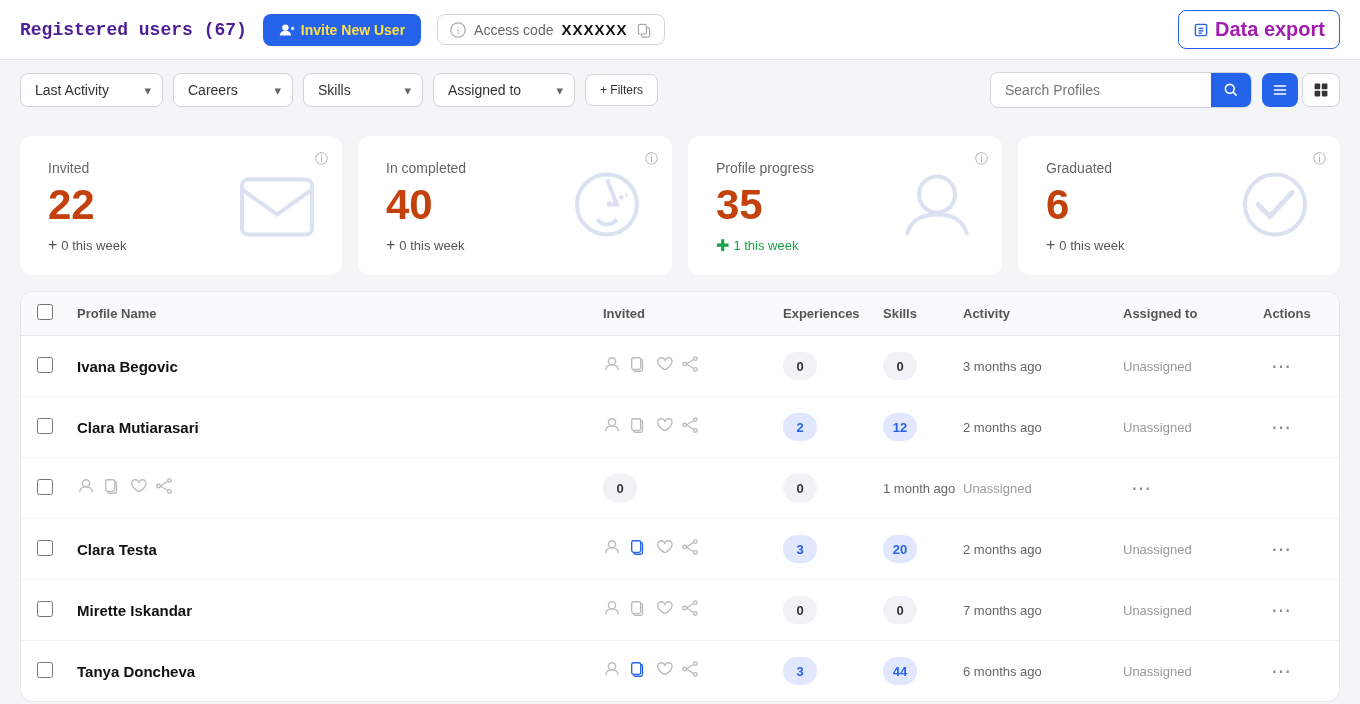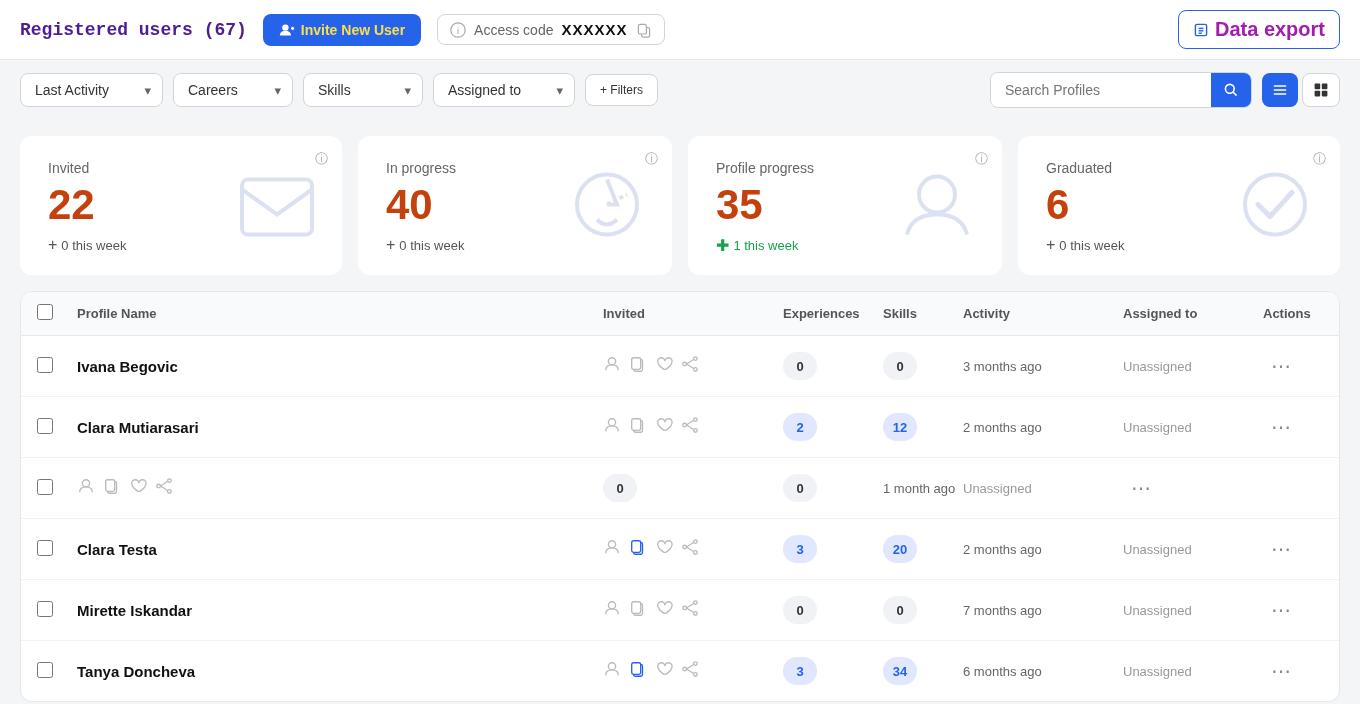--- a/index.html
+++ b/index.html
@@ -205,21 +205,21 @@
         <span style="font-size:16px;">+</span>
         <span>0 this week</span>
       </div>
       <div class="stat-icon"><svg width="90" height="90" viewBox="0 0 90 90" fill="none">
           <rect x="10" y="20" width="70" height="55" rx="6" stroke="#1e40af" stroke-width="4"></rect>
           <polyline points="10,30 45,55 80,30" stroke="#1e40af" stroke-width="4" fill="none"></polyline>
         </svg></div>
     </div>
     <div class="stat-card">
       <div class="stat-info">ⓘ</div>
-      <div class="stat-label">In progress</div>
+      <div class="stat-label">In completed</div>
       <div class="stat-number">40</div>
       <div class="stat-week ">
         <span style="font-size:16px;">+</span>
         <span>0 this week</span>
       </div>
       <div class="stat-icon"><svg width="90" height="90" viewBox="0 0 90 90" fill="none">
           <circle cx="45" cy="45" r="30" stroke="#1e40af" stroke-width="4"></circle>
           <polyline points="45,20 55,45 45,45" stroke="#1e40af" stroke-width="4" fill="none"></polyline>
           <path d="M35 60 Q45 70 55 60" stroke="#1e40af" stroke-width="4" fill="none"></path>
           <line x1="45" y1="45" x2="65" y2="35" stroke="#1e40af" stroke-width="4" stroke-dasharray="4 3"></line>
@@ -474,19 +474,19 @@
           <svg width="18" height="18" viewBox="0 0 20 20" fill="none" stroke="#bbb" stroke-width="1.5">
               <circle cx="16" cy="4" r="2"></circle>
               <circle cx="4" cy="10" r="2"></circle>
               <circle cx="16" cy="16" r="2"></circle>
               <line x1="6" y1="10" x2="14" y2="5"></line>
               <line x1="6" y1="10" x2="14" y2="15"></line>
             </svg>
         </span>
       </div>
       <div><span class="badge has-value">3</span></div>
-      <div><span class="badge has-value">34</span></div>
+      <div><span class="badge has-value">44</span></div>
       <div class="activity-text">6 months ago</div>
       <div class="unassigned-text">Unassigned</div>
       <div><button class="actions-btn">⋯</button></div>
     </div>
     </div>
 </div>
 
 </body></html>

